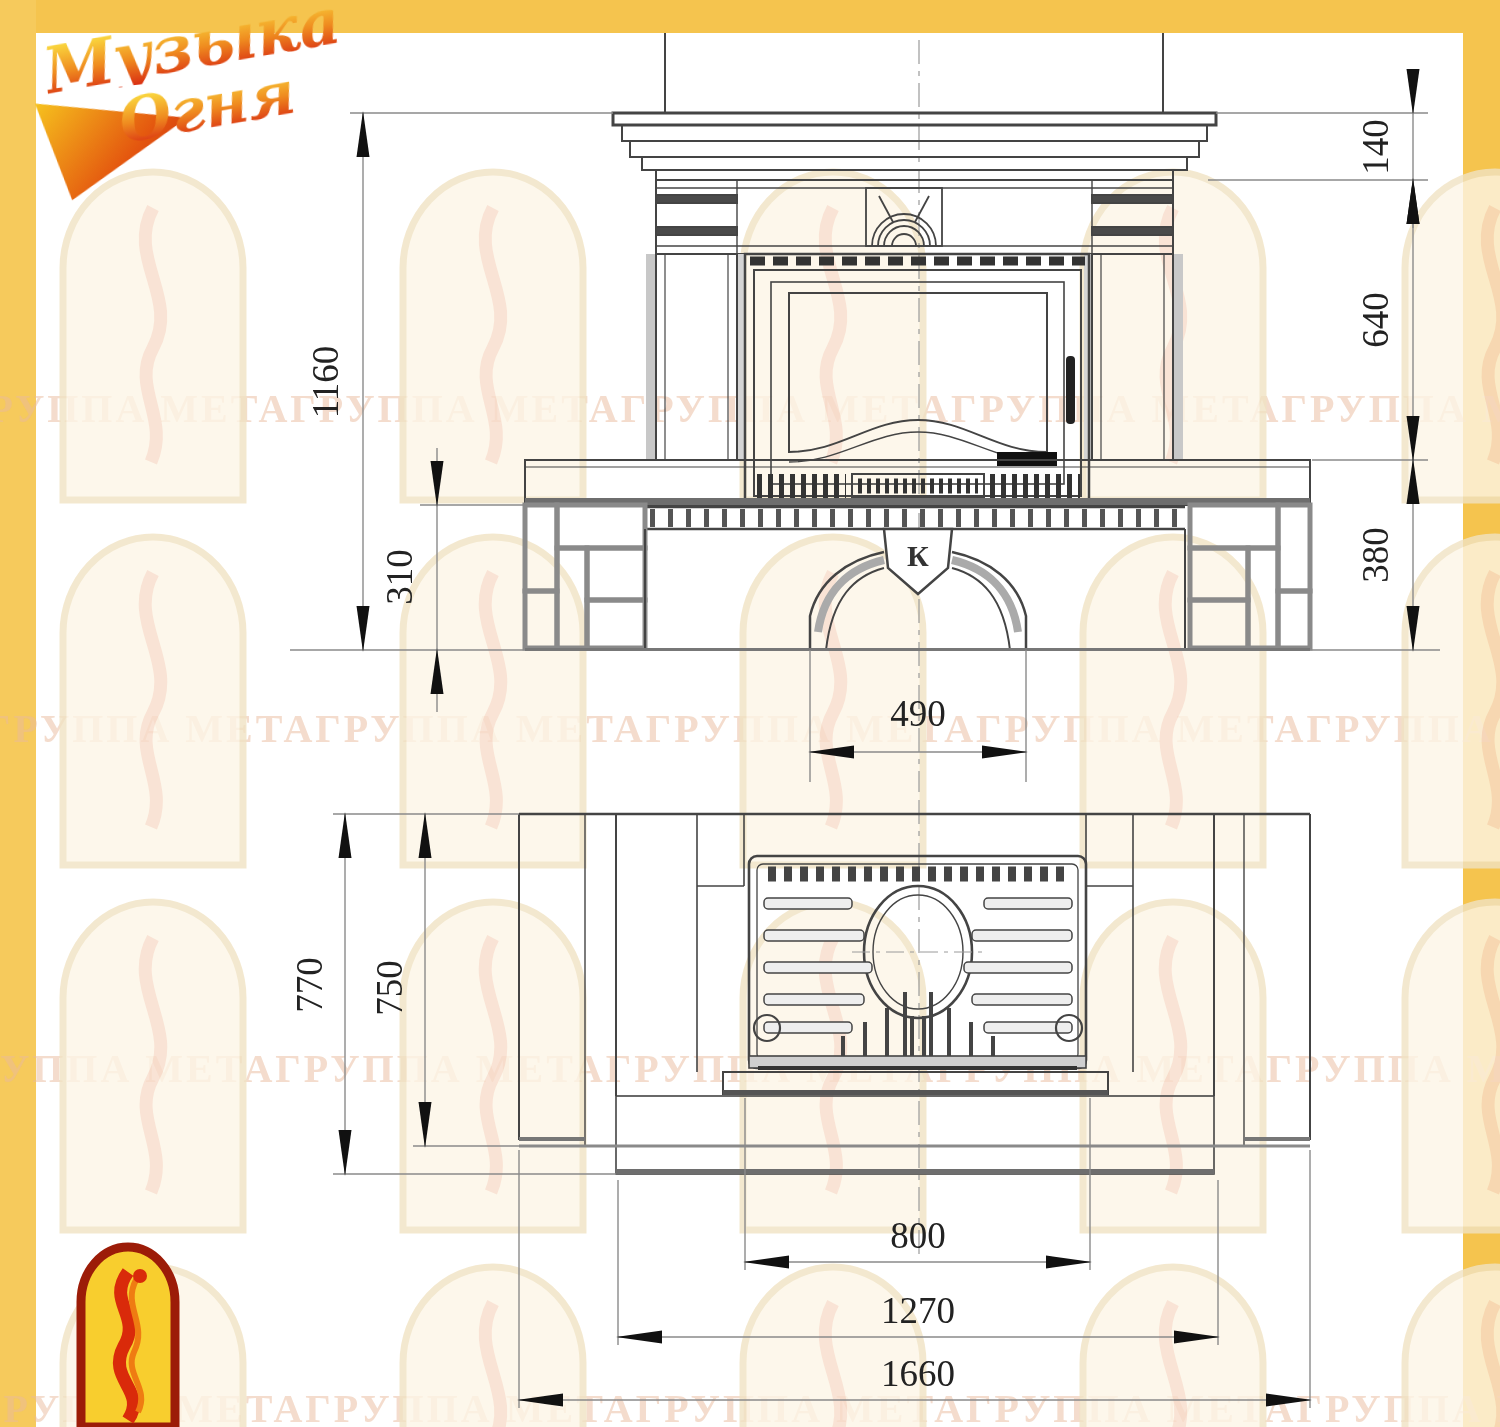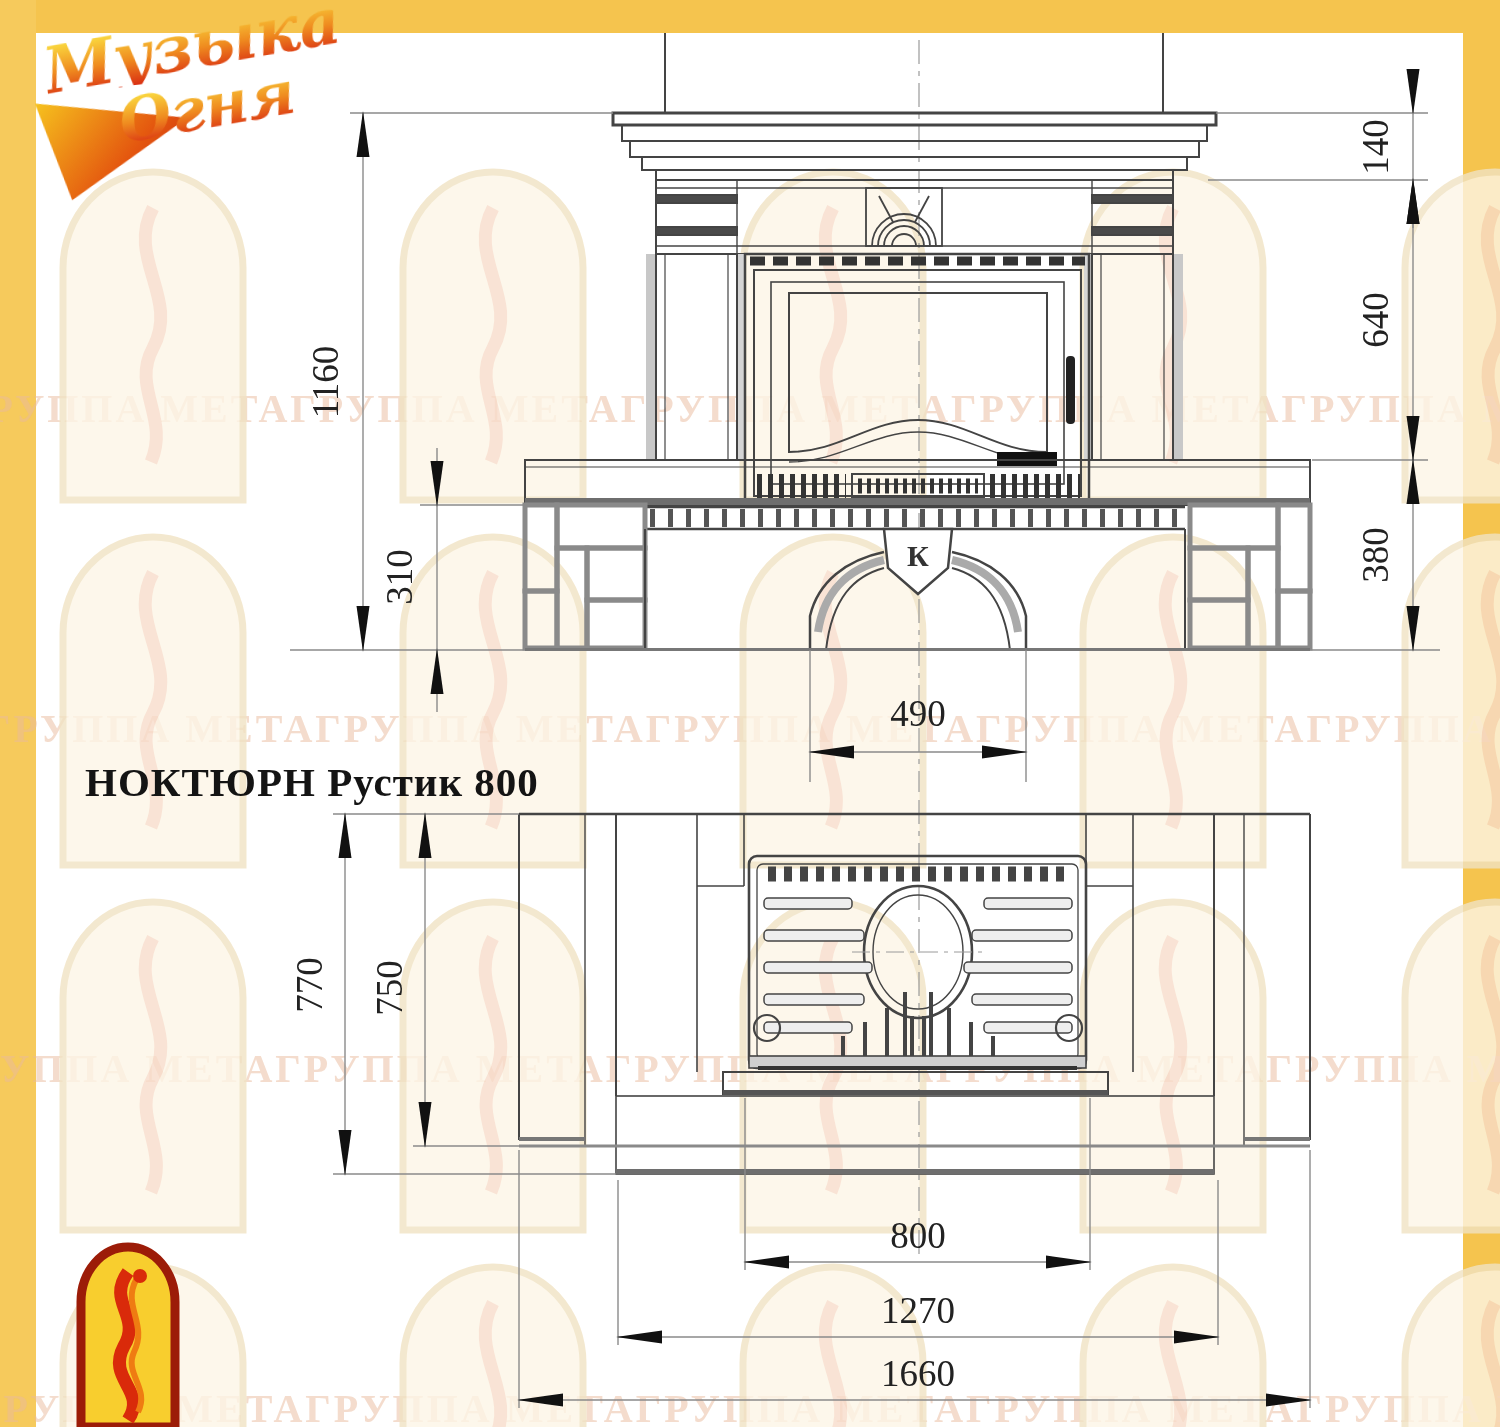--- a/index.html
+++ b/index.html
@@ -328,21 +328,20 @@
         <text x="918" y="1323" text-anchor="middle">1270</text>
         <text x="918" y="1386" text-anchor="middle">1660</text>
       </g>
     </g>
   </svg>
 
   <div class="band-top"></div>
   <div class="band-left"></div>
   <div class="band-right"></div>
 
-  <div class="title">НОКТЮРН Рустик 800</div>
 
   <div class="logo">
     <div class="swash"></div>
     <div class="w1">Музыка</div>
     <div class="w2">Огня</div>
   </div>
 
   <div class="emblem">
     <svg width="104" height="187" viewBox="0 0 104 187">
       <path d="M5 187 V62 A47 55 0 0 1 99 62 V187 Z" fill="#f8ce2e" stroke="#9c1c08" stroke-width="9"></path>

